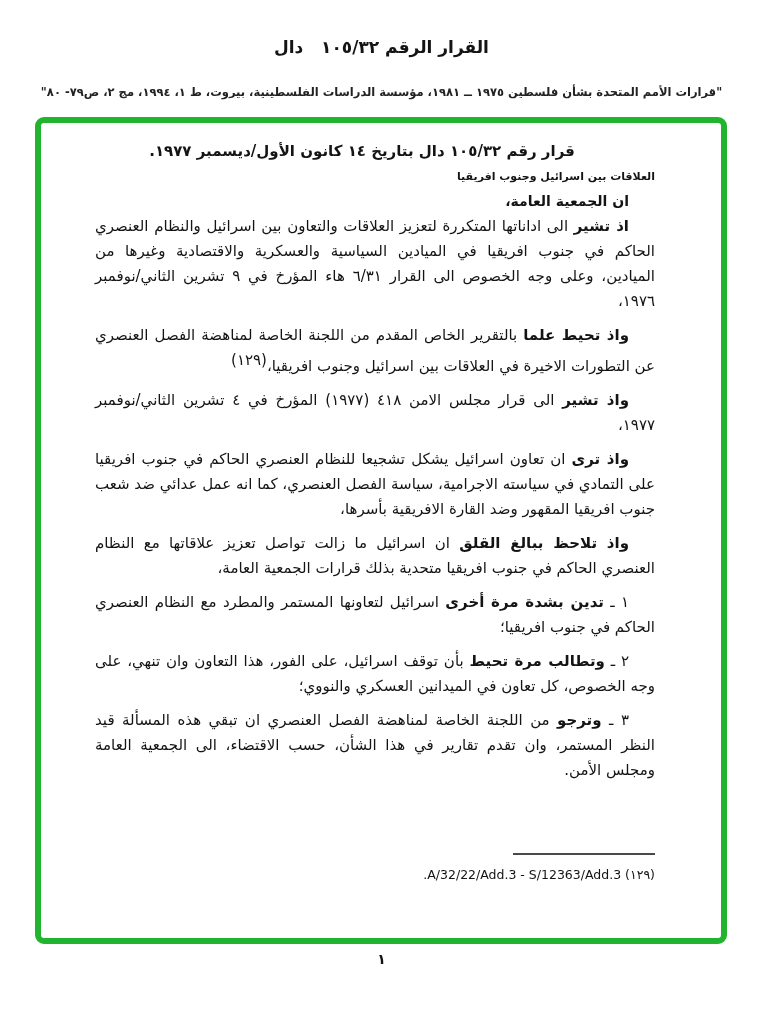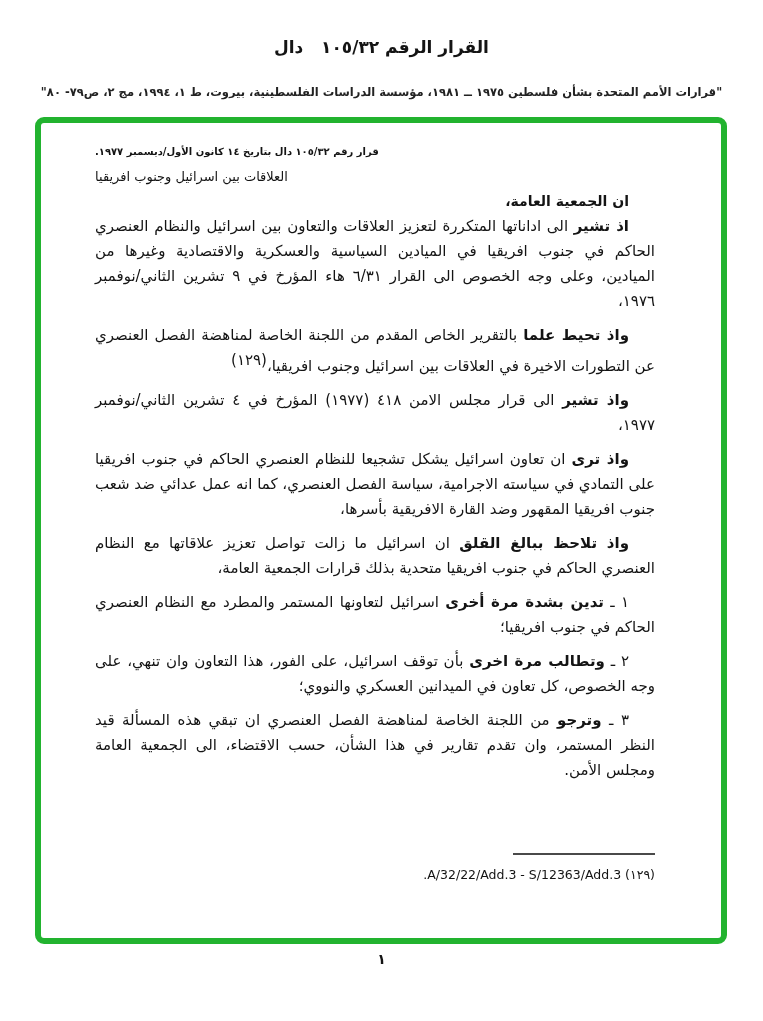--- a/index.html
+++ b/index.html
@@ -26,26 +26,26 @@
     position:absolute;left:35px;top:117px;
     width:692px;height:827px;
     box-sizing:border-box;
     border:6px solid #22b32f;
     border-radius:9px;
     padding:16px 66px 0 54px;
     direction:rtl;
   }
   .doc-frame p{margin:0;}
   .doc-heading{
-    font-weight:bold;font-size:10px;line-height:25px;
-    text-align:left;text-indent:26px;margin:0 0 12px;
+    font-weight:bold;font-size:15px;line-height:25px;
+    text-align:center;text-indent:26px;margin:0 0 12px;
   }
   .doc-subject{
-    font-weight:normal;font-size:13px;line-height:25px;
-    text-align:left;margin:0 0 11px;
+    font-weight:bold;font-size:11px;line-height:25px;
+    text-align:right;margin:0 0 11px;
   }
   .doc-opening{
     font-weight:bold;font-size:14px;line-height:25px;
     text-align:right;text-indent:26px;margin:0 0 9px;
   }
   .body-par{
     font-size:15px;line-height:25px;
     text-align:justify;text-indent:26px;
     margin:0 0 9px !important;
   }
@@ -90,21 +90,21 @@
     <p class="body-par"><b>واذ تحيط علما</b><span> بالتقرير الخاص المقدم من اللجنة الخاصة لمناهضة الفصل العنصري عن التطورات الاخيرة في العلاقات بين اسرائيل وجنوب افريقيا،</span><sup class="fn-ref">(١٢٩)</sup></p>
 
     <p class="body-par"><b>واذ تشير</b><span> الى قرار مجلس الامن ٤١٨ (١٩٧٧) المؤرخ في ٤ تشرين الثاني/نوفمبر ١٩٧٧،</span></p>
 
     <p class="body-par"><b>واذ ترى</b><span> ان تعاون اسرائيل يشكل تشجيعا للنظام العنصري الحاكم في جنوب افريقيا على التمادي في سياسته الاجرامية، سياسة الفصل العنصري، كما انه عمل عدائي ضد شعب جنوب افريقيا المقهور وضد القارة الافريقية بأسرها،</span></p>
 
     <p class="body-par"><b>واذ تلاحظ ببالغ القلق</b><span> ان اسرائيل ما زالت تواصل تعزيز علاقاتها مع النظام العنصري الحاكم في جنوب افريقيا متحدية بذلك قرارات الجمعية العامة،</span></p>
 
     <p class="body-par"><span>١ ـ </span><b>تدين بشدة مرة أخرى</b><span> اسرائيل لتعاونها المستمر والمطرد مع النظام العنصري الحاكم في جنوب افريقيا؛</span></p>
 
-    <p class="body-par"><span>٢ ـ </span><b>وتطالب مرة اخرى</b><span> بأن توقف اسرائيل، على الفور، هذا التعاون وان تنهي، على وجه الخصوص، كل تعاون في الميدانين العسكري والنووي؛</span></p>
+    <p class="body-par"><span>٢ ـ </span><b>وتطالب مرة تحيط</b><span> بأن توقف اسرائيل، على الفور، هذا التعاون وان تنهي، على وجه الخصوص، كل تعاون في الميدانين العسكري والنووي؛</span></p>
 
     <p class="body-par"><span>٣ ـ </span><b>وترجو</b><span> من اللجنة الخاصة لمناهضة الفصل العنصري ان تبقي هذه المسألة قيد النظر المستمر، وان تقدم تقارير في هذا الشأن، حسب الاقتضاء، الى الجمعية العامة ومجلس الأمن.</span></p>
 
     <div class="footnote-block">
       <span class="footnote-rule"></span>
       <p class="footnote-text">(١٢٩) A/32/22/Add.3 - S/12363/Add.3.</p>
     </div>
 
   </div>
 

